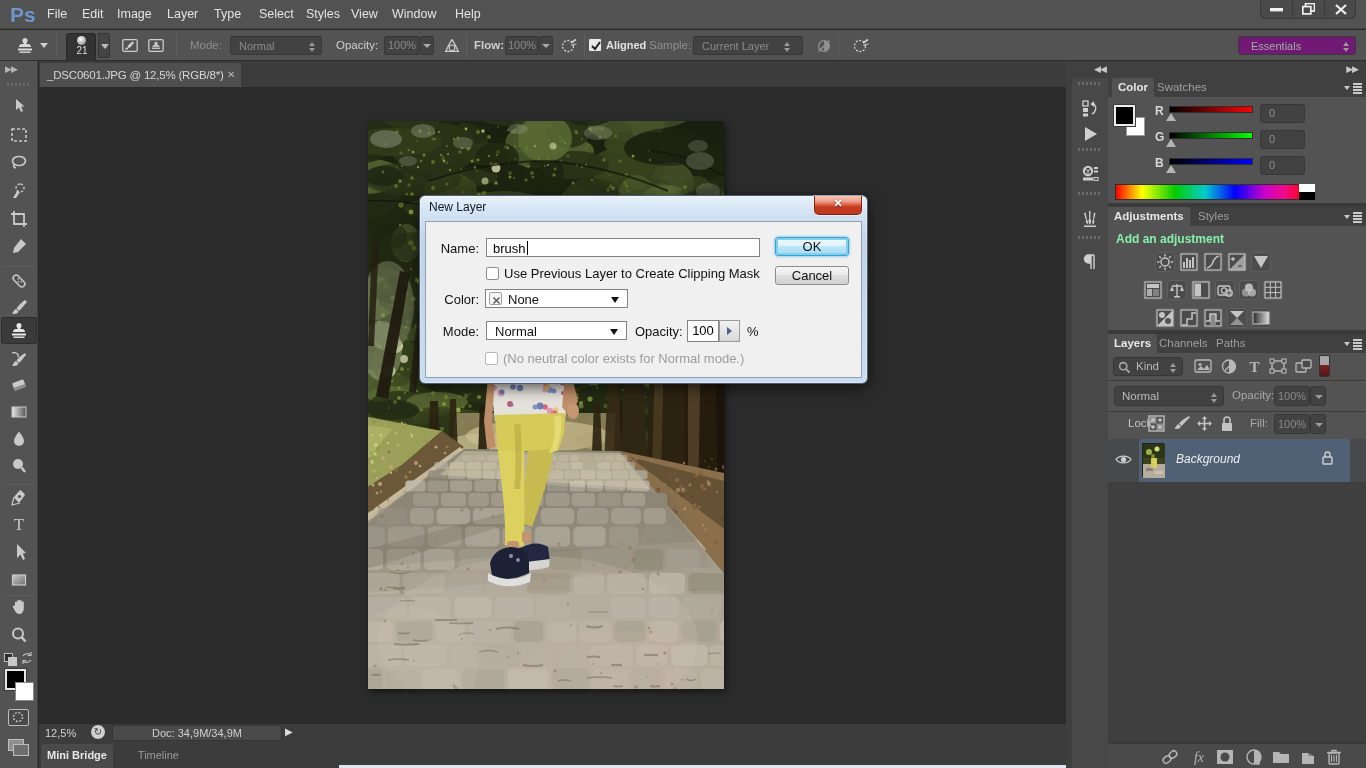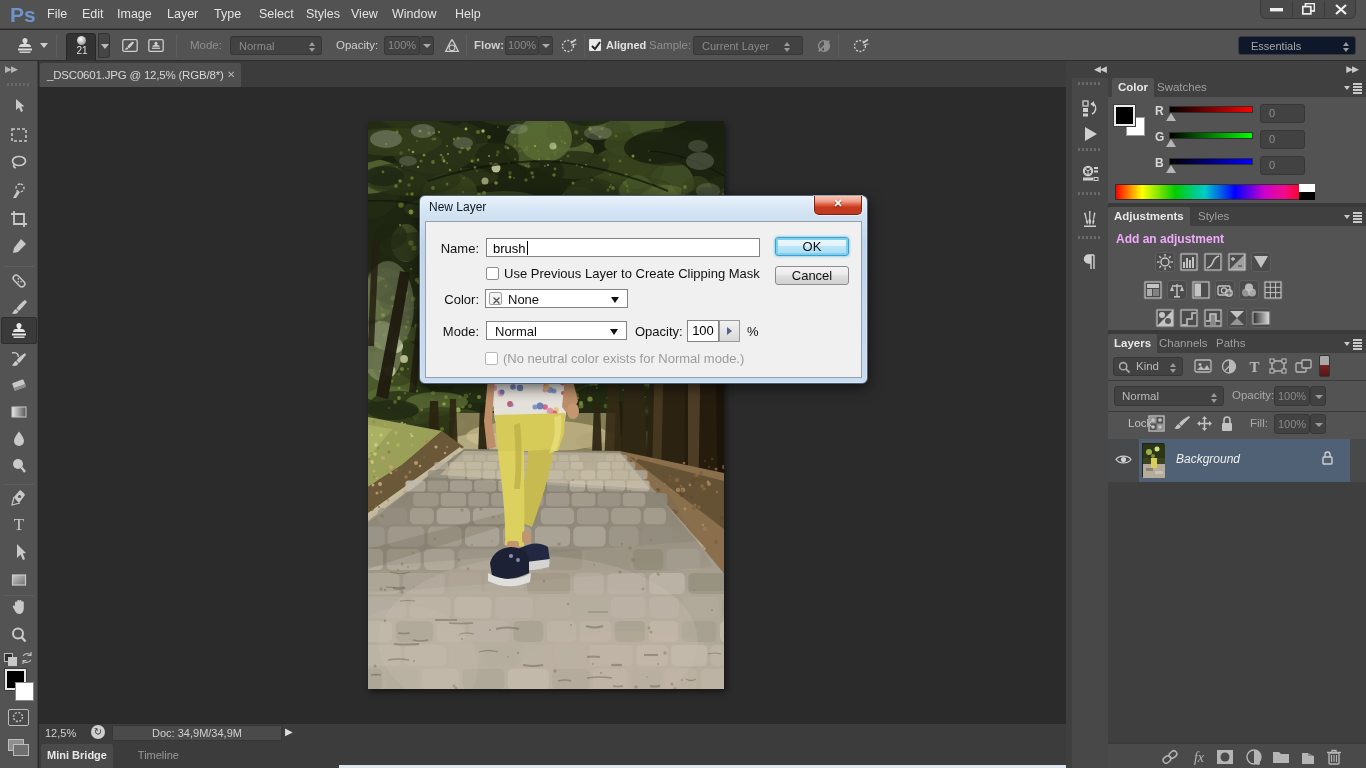--- a/index.html
+++ b/index.html
@@ -150,21 +150,21 @@
       <circle cx="10" cy="10" r="6" fill="none" stroke="#8f8f8f" stroke-width="1.5"></circle>
       <path d="M10,4 a6,6 0 0 1 0,12 Z" fill="#8f8f8f"></path>
       <path d="M4,16 L16,4" stroke="#8f8f8f" stroke-width="1.8"></path>
     </svg>
 <div class="osep" style="left:838px"></div>
 <svg class="abs" style="left:850px;top:6px" width="22" height="20" viewBox="0 0 20 20">
       <circle cx="9" cy="10" r="5.5" fill="none" stroke="#cfcfcf" stroke-width="1.3" stroke-dasharray="2 1.5"></circle>
       <path d="M12,7 L17,3.5" stroke="#cfcfcf" stroke-width="1.6"></path>
       <path d="M12.5,9.5 C14,8.5 16,8 17.5,8" stroke="#cfcfcf" stroke-width="1.2" fill="none"></path>
     </svg>
-<div class="owell" style="left:1238px;width:118px;background:#0f172a;border-color:#3a3a3a;">
+<div class="owell" style="left:1238px;width:118px;background:#701a75;border-color:#3a3a3a;">
       <span style="position:absolute;left:12px;top:3px;color:#a8a8a8;">Essentials</span>
       <span style="position:absolute;left:104px;top:5px;width:0;height:0;border-left:3.5px solid transparent;border-right:3.5px solid transparent;border-bottom:4px solid #9a9a9a;"></span>
       <span style="position:absolute;left:104px;top:11px;width:0;height:0;border-left:3.5px solid transparent;border-right:3.5px solid transparent;border-top:4px solid #9a9a9a;"></span>
     </div>
 </div>
 <div id="toolbar">
 <div class="abs" style="left:5px;top:3px;color:#b5b5b5;font-size:9px;letter-spacing:-1px;">▶▶</div>
 <div class="abs" style="left:7px;top:22px;width:24px;height:3px;background:repeating-linear-gradient(90deg,#6a6a6a 0 2px,transparent 2px 4px);"></div>
 <svg class="abs" style="left:9px;top:36px" width="20" height="20" viewBox="0 0 20 20">
       <path d="M7,2 L7,13 L10,10.5 L12,15 L14,14 L12.2,9.6 L15.5,9.4 Z" fill="#c9c9c9"></path>
@@ -1526,21 +1526,21 @@
 <div class="dockdiv" style="top:125px;"></div>
 <div class="ptabrow" style="top:129px;">
         <div class="ptab act" style="left:0px;">Adjustments</div>
         <div class="ptab" style="left:84px;">Styles</div>
         <span class="pmenu">
           <span style="position:absolute;left:0;top:3px;width:0;height:0;border-left:3.5px solid transparent;border-right:3.5px solid transparent;border-top:4px solid #c9c9c9;"></span>
           <span style="position:absolute;left:9px;top:0px;width:9px;height:1.6px;background:#c9c9c9;box-shadow:0 3px 0 #c9c9c9,0 6px 0 #c9c9c9,0 9px 0 #c9c9c9;"></span>
         </span>
       </div>
 <div class="pbody" style="top:148px;height:104px;">
-<div class="abs" style="left:8px;top:6px;color:#f0abfc;font-size:12px;font-weight:bold;">Add an adjustment</div>
+<div class="abs" style="left:8px;top:6px;color:#86efac;font-size:12px;font-weight:bold;">Add an adjustment</div>
 <div class="abs" style="left:47px;top:26px;width:20px;height:20px;border:1px solid #5e5e5e;border-radius:3px;background:#4c4c4c;"><svg width="18" height="18" viewBox="0 0 18 18">
             <circle cx="9" cy="9" r="4" fill="none" stroke="#c4c4c4" stroke-width="1.5"></circle>
             <g stroke="#c4c4c4" stroke-width="1.4">
               <path d="M9,1 L9,3.5"></path>
               <path d="M9,14.5 L9,17"></path>
               <path d="M1,9 L3.5,9"></path>
               <path d="M14.5,9 L17,9"></path>
               <path d="M3.3,3.3 L5,5"></path>
               <path d="M13,13 L14.7,14.7"></path>
               <path d="M3.3,14.7 L5,13"></path>

